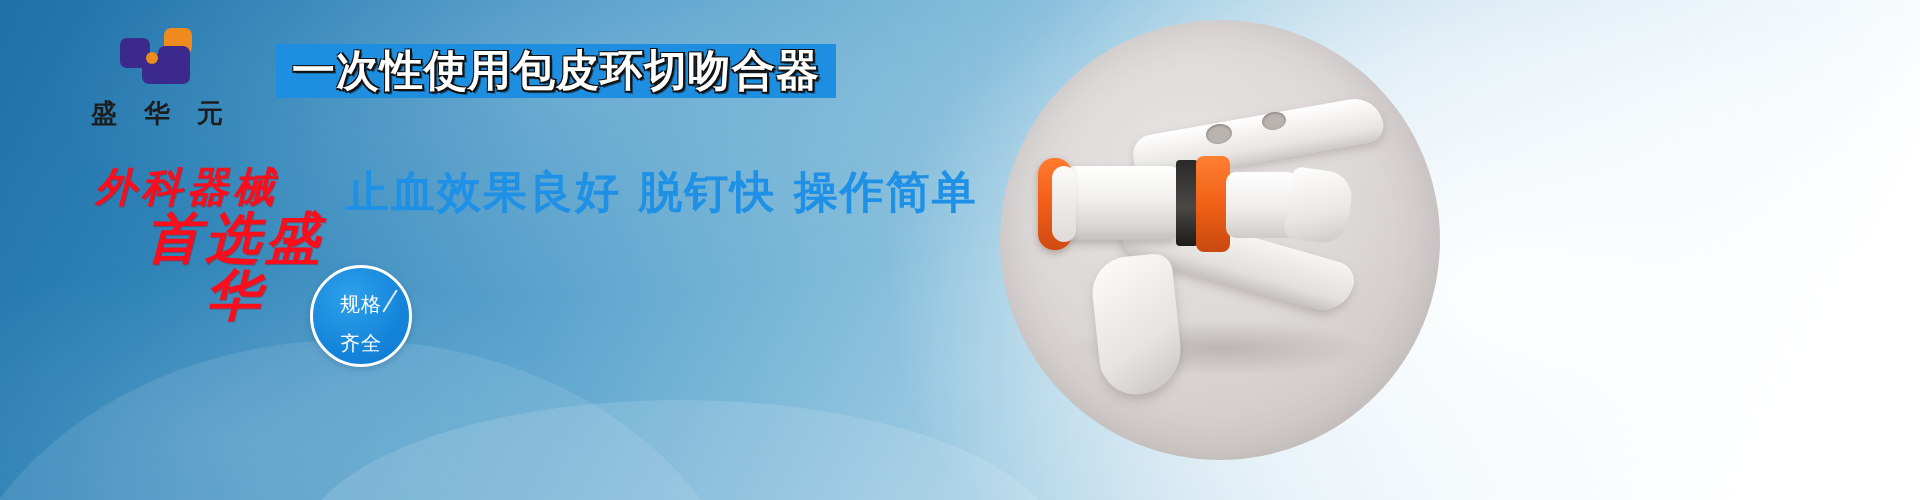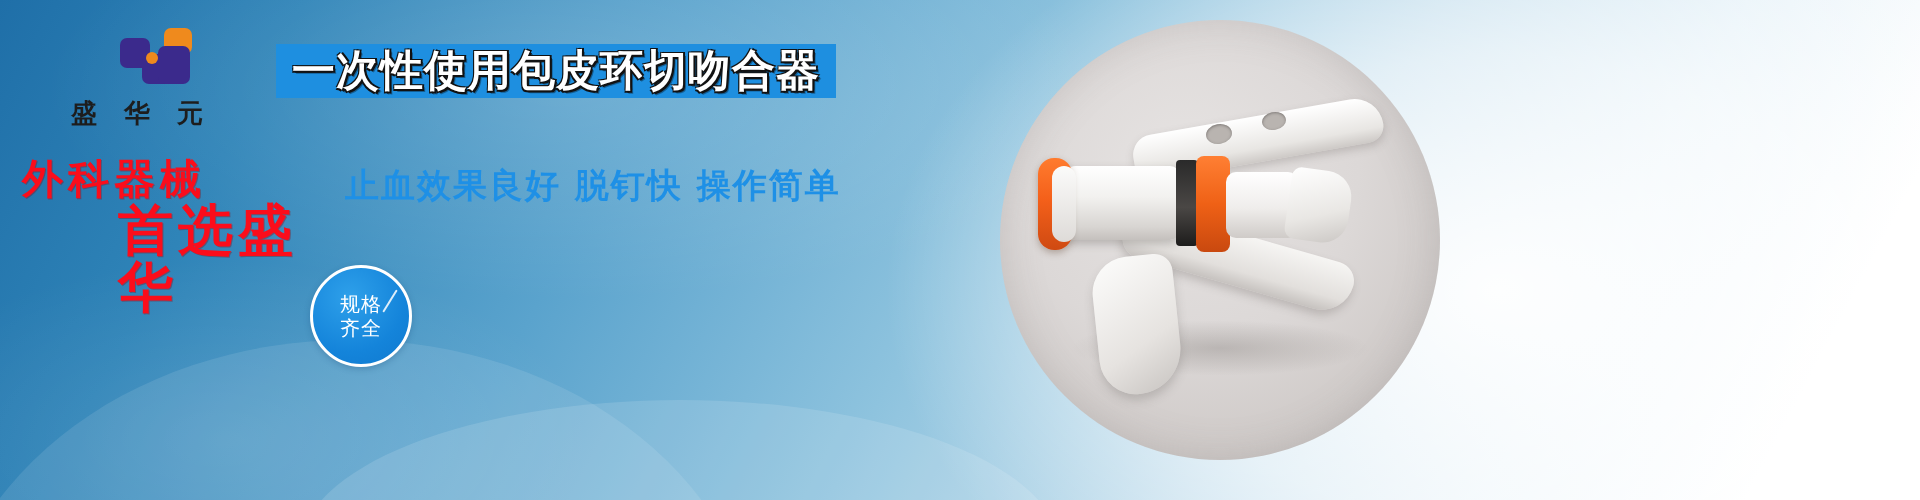--- a/index.html
+++ b/index.html
@@ -50,21 +50,21 @@
     background: rgba(255,255,255,0.13);
     pointer-events: none;
   }
 
   
   .logo-block {
     position: absolute;
     left: 62px;
     top: 28px;
     width: 190px;
-    text-align: left;
+    text-align: center;
   }
   .logo-mark {
     position: relative;
     width: 74px;
     height: 62px;
     margin: 0 auto 6px auto;
   }
   .logo-mark i {
     position: absolute;
     display: block;
@@ -82,27 +82,29 @@
     color: #1d1d1d;
     font-weight: 700;
     text-indent: 9px;
     font-family: "DejaVu Serif", "Liberation Serif", serif;
   }
 
   
   .calli {
     position: absolute;
     left: 22px;
-    top: 158px;
+    top: 166px;
     width: 330px;
     color: #fb0d1b;
     font-family: "DejaVu Serif", "Liberation Serif", serif;
     font-weight: 700;
+    font-style: italic;
     line-height: 1.04;
     text-shadow: 1px 1px 0 rgba(150,0,0,0.35);
+    text-align: center;
   }
   .calli .l1 { font-size: 41px; letter-spacing: 5px; display: block; }
   .calli .l2 { font-size: 55px; letter-spacing: 5px; display: block; padding-left: 96px; }
 
   
   .title-bar {
     position: absolute;
     left: 276px;
     top: 44px;
     height: 54px;
@@ -124,21 +126,21 @@
       -1px -1px 0 #121212,
       3px 3px 0 rgba(0,0,0,0.35);
     font-family: "DejaVu Sans", "Liberation Sans", sans-serif;
   }
 
   
   .subtitle {
     position: absolute;
     left: 345px;
     top: 163px;
-    font-size: 34px;
+    font-size: 44px;
     font-weight: 700;
     color: #1e90e6;
     letter-spacing: 2px;
     white-space: nowrap;
     font-family: "DejaVu Sans", "Liberation Sans", sans-serif;
   }
 
   
   .badges {
     position: absolute;
@@ -173,20 +175,21 @@
     border-radius: 2px;
   }
   .badge span {
     display: block;
     color: #ffffff;
     font-size: 20px;
     line-height: 1.22;
     letter-spacing: 1px;
     font-weight: 500;
     font-family: "DejaVu Sans", "Liberation Sans", sans-serif;
+    margin-top: 15px;
   }
 
   
   .product {
     position: absolute;
     left: 1000px;
     top: 20px;
     width: 440px;
     height: 440px;
     border-radius: 50%;

